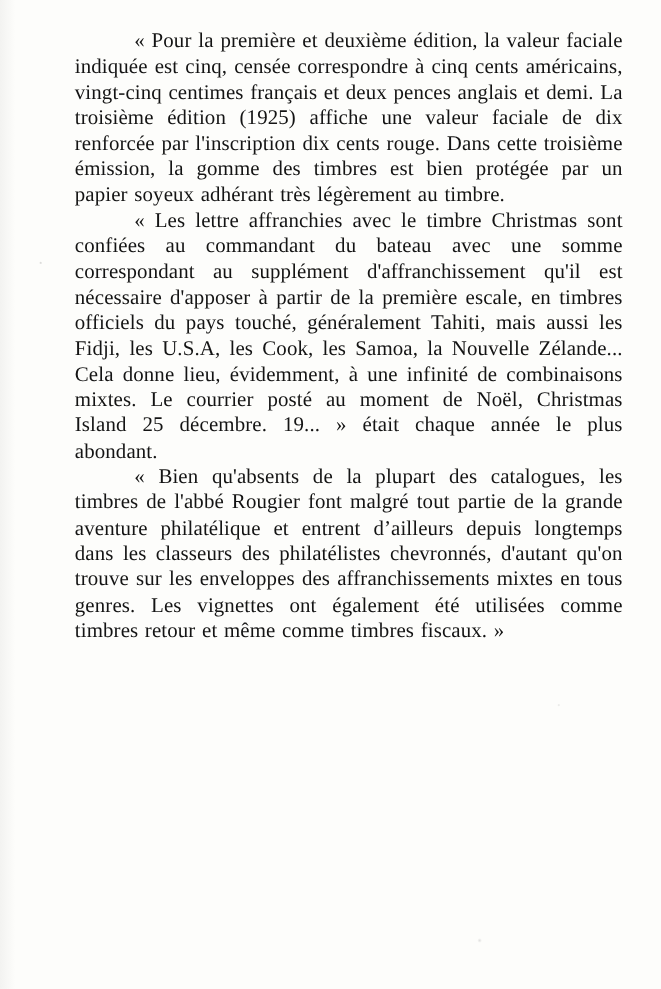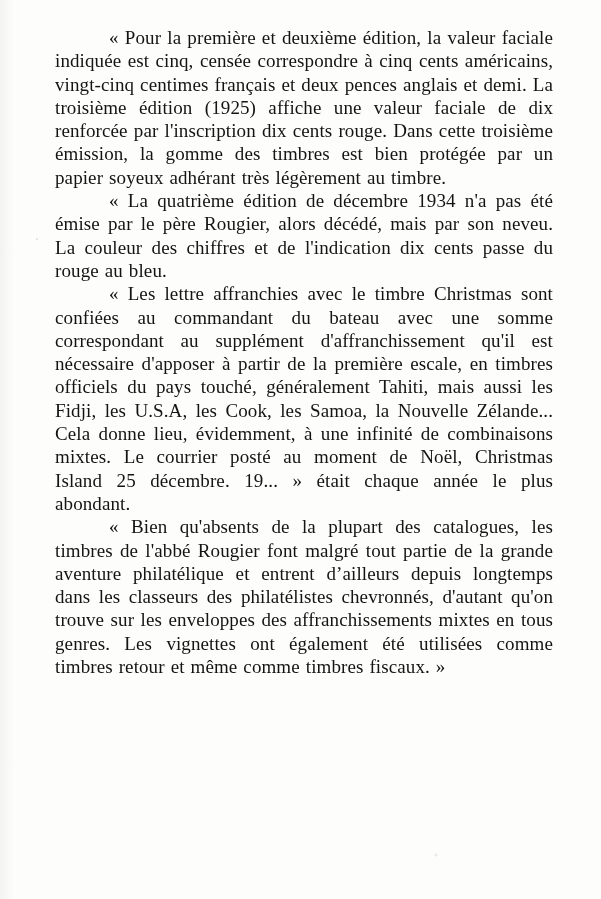--- a/index.html
+++ b/index.html
@@ -20,21 +20,21 @@
     background:
       radial-gradient(circle 2px at 37px 239px, rgba(120,120,120,0.35), rgba(120,120,120,0) 70%),
       radial-gradient(circle 3px at 436px 855px, rgba(140,140,140,0.25), rgba(140,140,140,0) 70%),
       radial-gradient(circle 2px at 508px 641px, rgba(150,150,150,0.25), rgba(150,150,150,0) 70%),
       linear-gradient(90deg, rgba(230,230,228,0.45) 0px, rgba(255,255,255,0) 14px),
       #fdfdfb;
   }
   .text-block {
     position: absolute;
     top: 26px;
-    left: 55px;
+    left: 68px;
     width: 498px;
     color: #141414;
   }
   .text-block p {
     margin: 0;
     font-size: 19px;
     line-height: 23.3px;
     text-align: justify;
     text-justify: inter-word;
     text-indent: 54px;
@@ -43,17 +43,16 @@
     -webkit-font-smoothing: antialiased;
   }
 </style>
 </head>
 <body>
 
 <div class="scan-page">
   <article class="text-block" id="text-block">
 
   <p>« Pour la première et deuxième édition, la valeur faciale indiquée est cinq, censée correspondre à cinq cents américains, vingt-cinq centimes français et deux pences anglais et demi. La troisième édition (1925) affiche une valeur faciale de dix renforcée par l'inscription dix cents rouge. Dans cette troisième émission, la gomme des timbres est bien protégée par un papier soyeux adhérant très légèrement au timbre.</p>
-      <p>« La quatrième édition de décembre 1934 n'a pas été émise par le père Rougier, alors décédé, mais par son neveu. La couleur des chiffres et de l'indication dix cents passe du rouge au bleu.</p>
       <p>« Les lettre affranchies avec le timbre Christmas sont confiées au commandant du bateau avec une somme correspondant au supplément d'affranchissement qu'il est nécessaire d'apposer à partir de la première escale, en timbres officiels du pays touché, généralement Tahiti, mais aussi les Fidji, les U.S.A, les Cook, les Samoa, la Nouvelle Zélande... Cela donne lieu, évidemment, à une infinité de combinaisons mixtes. Le courrier posté au moment de Noël, Christmas Island 25 décembre. 19... » était chaque année le plus abondant.</p>
       <p>« Bien qu'absents de la plupart des catalogues, les timbres de l'abbé Rougier font malgré tout partie de la grande aventure philatélique et entrent d’ailleurs depuis longtemps dans les classeurs des philatélistes chevronnés, d'autant qu'on trouve sur les enveloppes des affranchissements mixtes en tous genres. Les vignettes ont également été utilisées comme timbres retour et même comme timbres fiscaux. »</p>
     </article>
 </div>
 
 </body></html>

